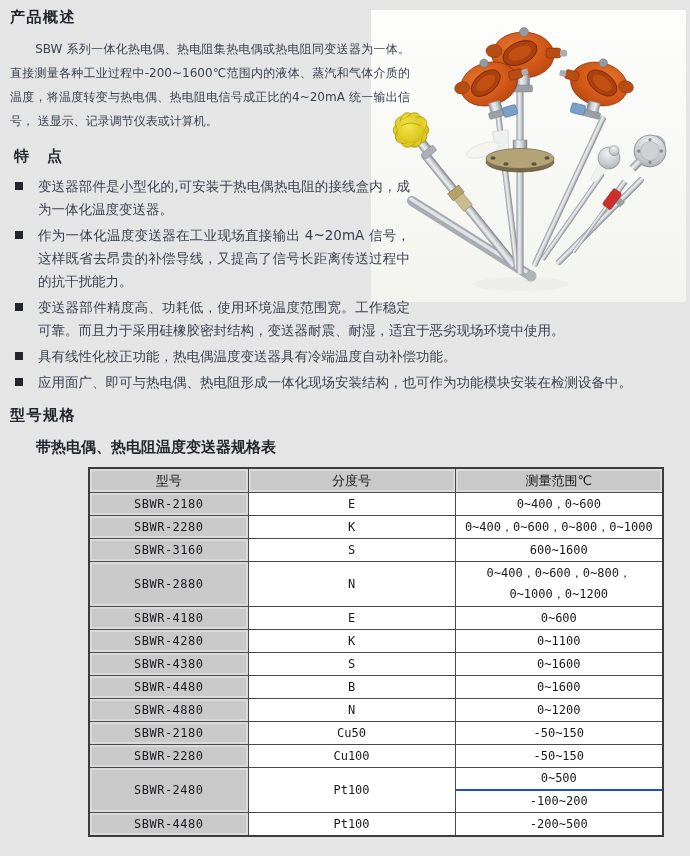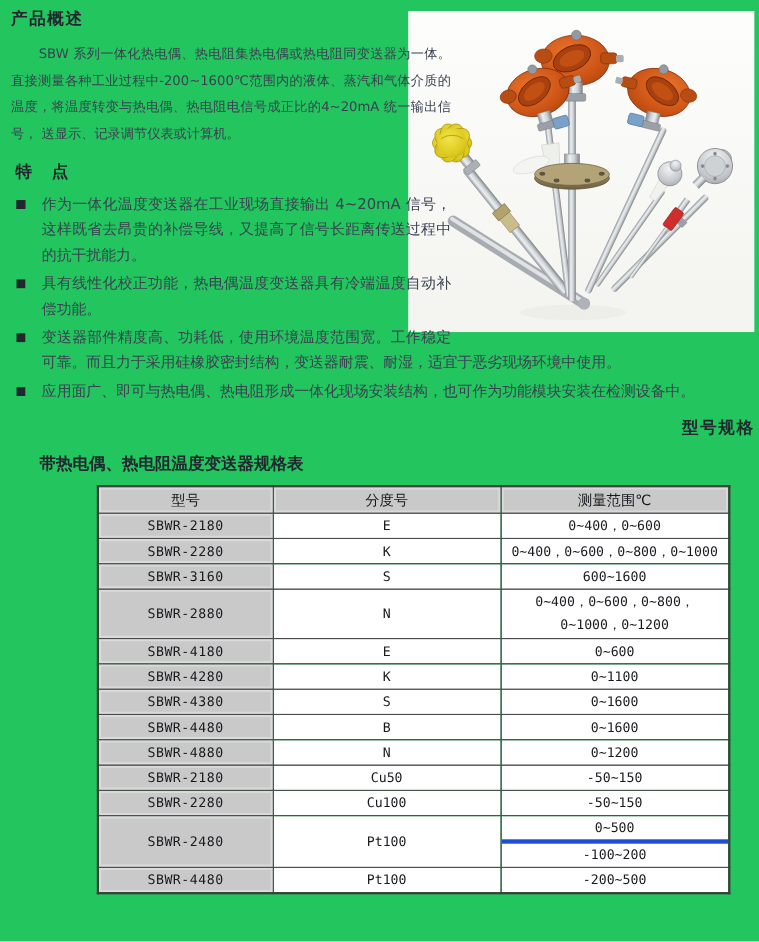--- a/index.html
+++ b/index.html
@@ -1,25 +1,25 @@
 <!DOCTYPE html>
 <html><head>
 <meta charset="utf-8">
 <style>
   html,body{margin:0;padding:0;background:#ffffff;}
   .page{
-    width:690px;height:856px;background:#22c55e;overflow:hidden;position:relative;
+    width:690px;height:856px;background:#e5e5e5;overflow:hidden;position:relative;
     box-sizing:border-box;padding:8px 4px 0 10px;
     font-family:"DejaVu Sans","Liberation Sans",sans-serif;
     color:#3a4150;
   }
   
   h1.sec{font-size:15px;font-weight:bold;color:#23262e;margin:0 0 10px 0;letter-spacing:1.5px;}
   h1.feat{margin:14px 0 9px 4px;}
-  h1.spec{margin:12px 0 0 0;clear:both;text-align:right;}
+  h1.spec{margin:12px 0 0 0;clear:both;}
   
   p.lead{font-size:12px;line-height:24px;margin:0 0 8px 0;text-indent:2.1em;text-align:justify;}
   
   .photo{float:right;width:266px;height:292px;margin:2px 0 6px 10px;}
   .photo svg{display:block;width:315px;height:292px;margin-left:-49px;}
   
   ul.features{list-style:none;margin:0;padding:0;}
   ul.features li{position:relative;padding-left:28px;font-size:13.5px;line-height:23px;margin-bottom:3px;text-align:justify;}
   ul.features .sq{position:absolute;left:5px;top:7px;width:8px;height:8px;background:#23262e;}
   
@@ -29,21 +29,21 @@
   table.spec th,table.spec td{border:1px solid #4a4a4a;text-align:center;padding:0;height:22px;overflow:hidden;}
   table.spec thead th{height:23px;background:#c9c9c9;font-weight:normal;font-size:13px;color:#15171a;
     box-shadow:inset 0 0 0 2px #dadada;}
   td.c-model{background:#c9c9c9;box-shadow:inset 0 0 0 2px #dadada;
     font-family:"DejaVu Sans Mono","Liberation Mono",monospace;letter-spacing:.5px;}
   td.c-grad,td.c-range{font-family:"DejaVu Sans Mono","Liberation Mono",monospace;background:#fff;}
   tr.tall td{height:44px;}
   tr.tall td.c-range div{line-height:21px;}
   td.split{padding:0;}
   td.split .sub{height:21px;line-height:21px;}
-  td.split .sub + .sub{border-top:4px solid #1d4ed8;}
+  td.split .sub + .sub{border-top:2px solid #1d4ed8;}
 </style>
 </head>
 <body>
 
 <div class="page">
 
   <div class="photo">
     <svg viewBox="0 0 315 292" xmlns="http://www.w3.org/2000/svg">
       <defs>
         <linearGradient id="bgG" x1="0" y1="0" x2="0" y2="1">
@@ -174,24 +174,24 @@
         <rect x="-4" y="15" width="8" height="10" fill="url(#rodG)"></rect>
       </g>
     </svg>
   </div>
 
   <h1 class="sec">产品概述</h1>
   <p class="lead">SBW 系列一体化热电偶、热电阻集热电偶或热电阻同变送器为一体。直接测量各种工业过程中-200~1600℃范围内的液体、蒸汽和气体介质的温度，将温度转变与热电偶、热电阻电信号成正比的4~20mA 统一输出信号， 送显示、记录调节仪表或计算机。</p>
 
   <h1 class="sec feat">特　点</h1>
   <ul class="features">
-    <li><span class="sq"></span></li>
+    <li><span class="sq"></span><span>变送器部件是小型化的,可安装于热电偶热电阻的接线盒内，成为一体化温度变送器。</span></li>
     <li><span class="sq"></span><span>作为一体化温度变送器在工业现场直接输出 4~20mA 信号，这样既省去昂贵的补偿导线，又提高了信号长距离传送过程中的抗干扰能力。</span></li>
+    <li><span class="sq"></span><span>变送器部件精度高、功耗低，使用环境温度范围宽。工作稳定可靠。而且力于采用硅橡胶密封结构，变送器耐震、耐湿，适宜于恶劣现场环境中使用。</span></li>
     <li><span class="sq"></span><span>具有线性化校正功能，热电偶温度变送器具有冷端温度自动补偿功能。</span></li>
-    <li><span class="sq"></span><span>变送器部件精度高、功耗低，使用环境温度范围宽。工作稳定可靠。而且力于采用硅橡胶密封结构，变送器耐震、耐湿，适宜于恶劣现场环境中使用。</span></li>
     <li><span class="sq"></span><span>应用面广、即可与热电偶、热电阻形成一体化现场安装结构，也可作为功能模块安装在检测设备中。</span></li>
   </ul>
 
   <h1 class="sec spec">型号规格</h1>
   <div class="caption">带热电偶、热电阻温度变送器规格表</div>
 
   <table class="spec">
     <colgroup>
         <col style="width:159px">
         <col style="width:207px">

